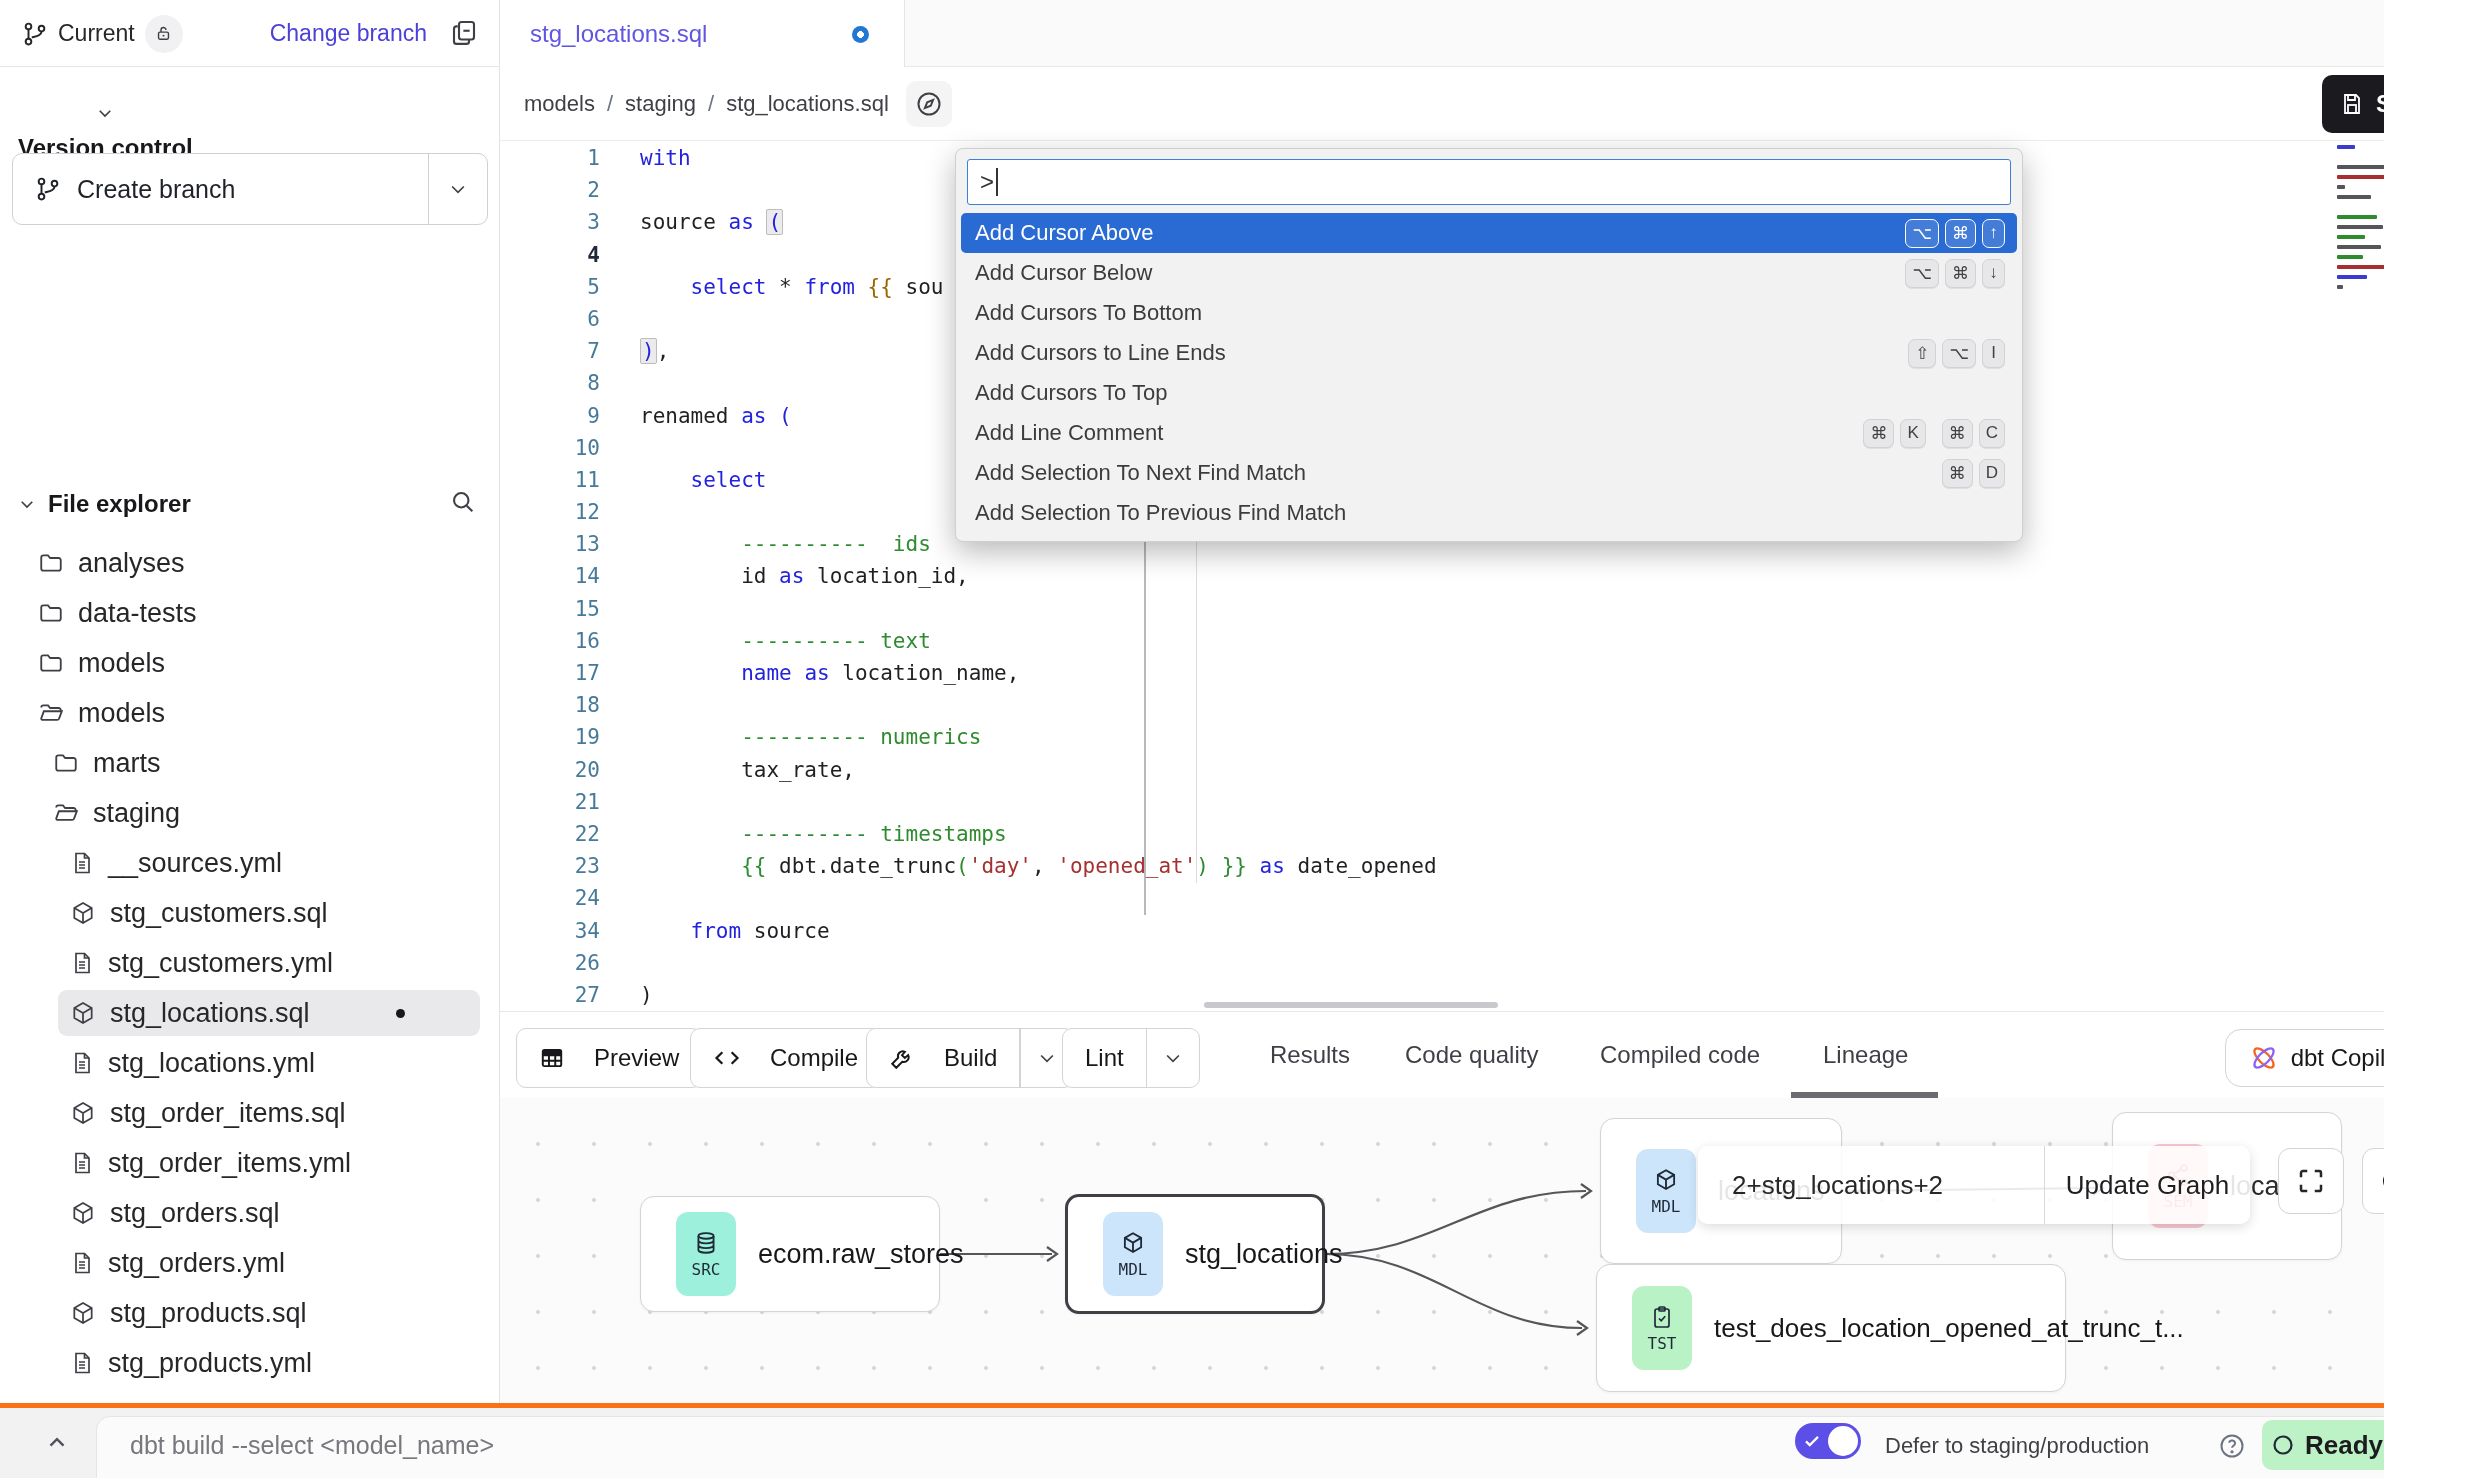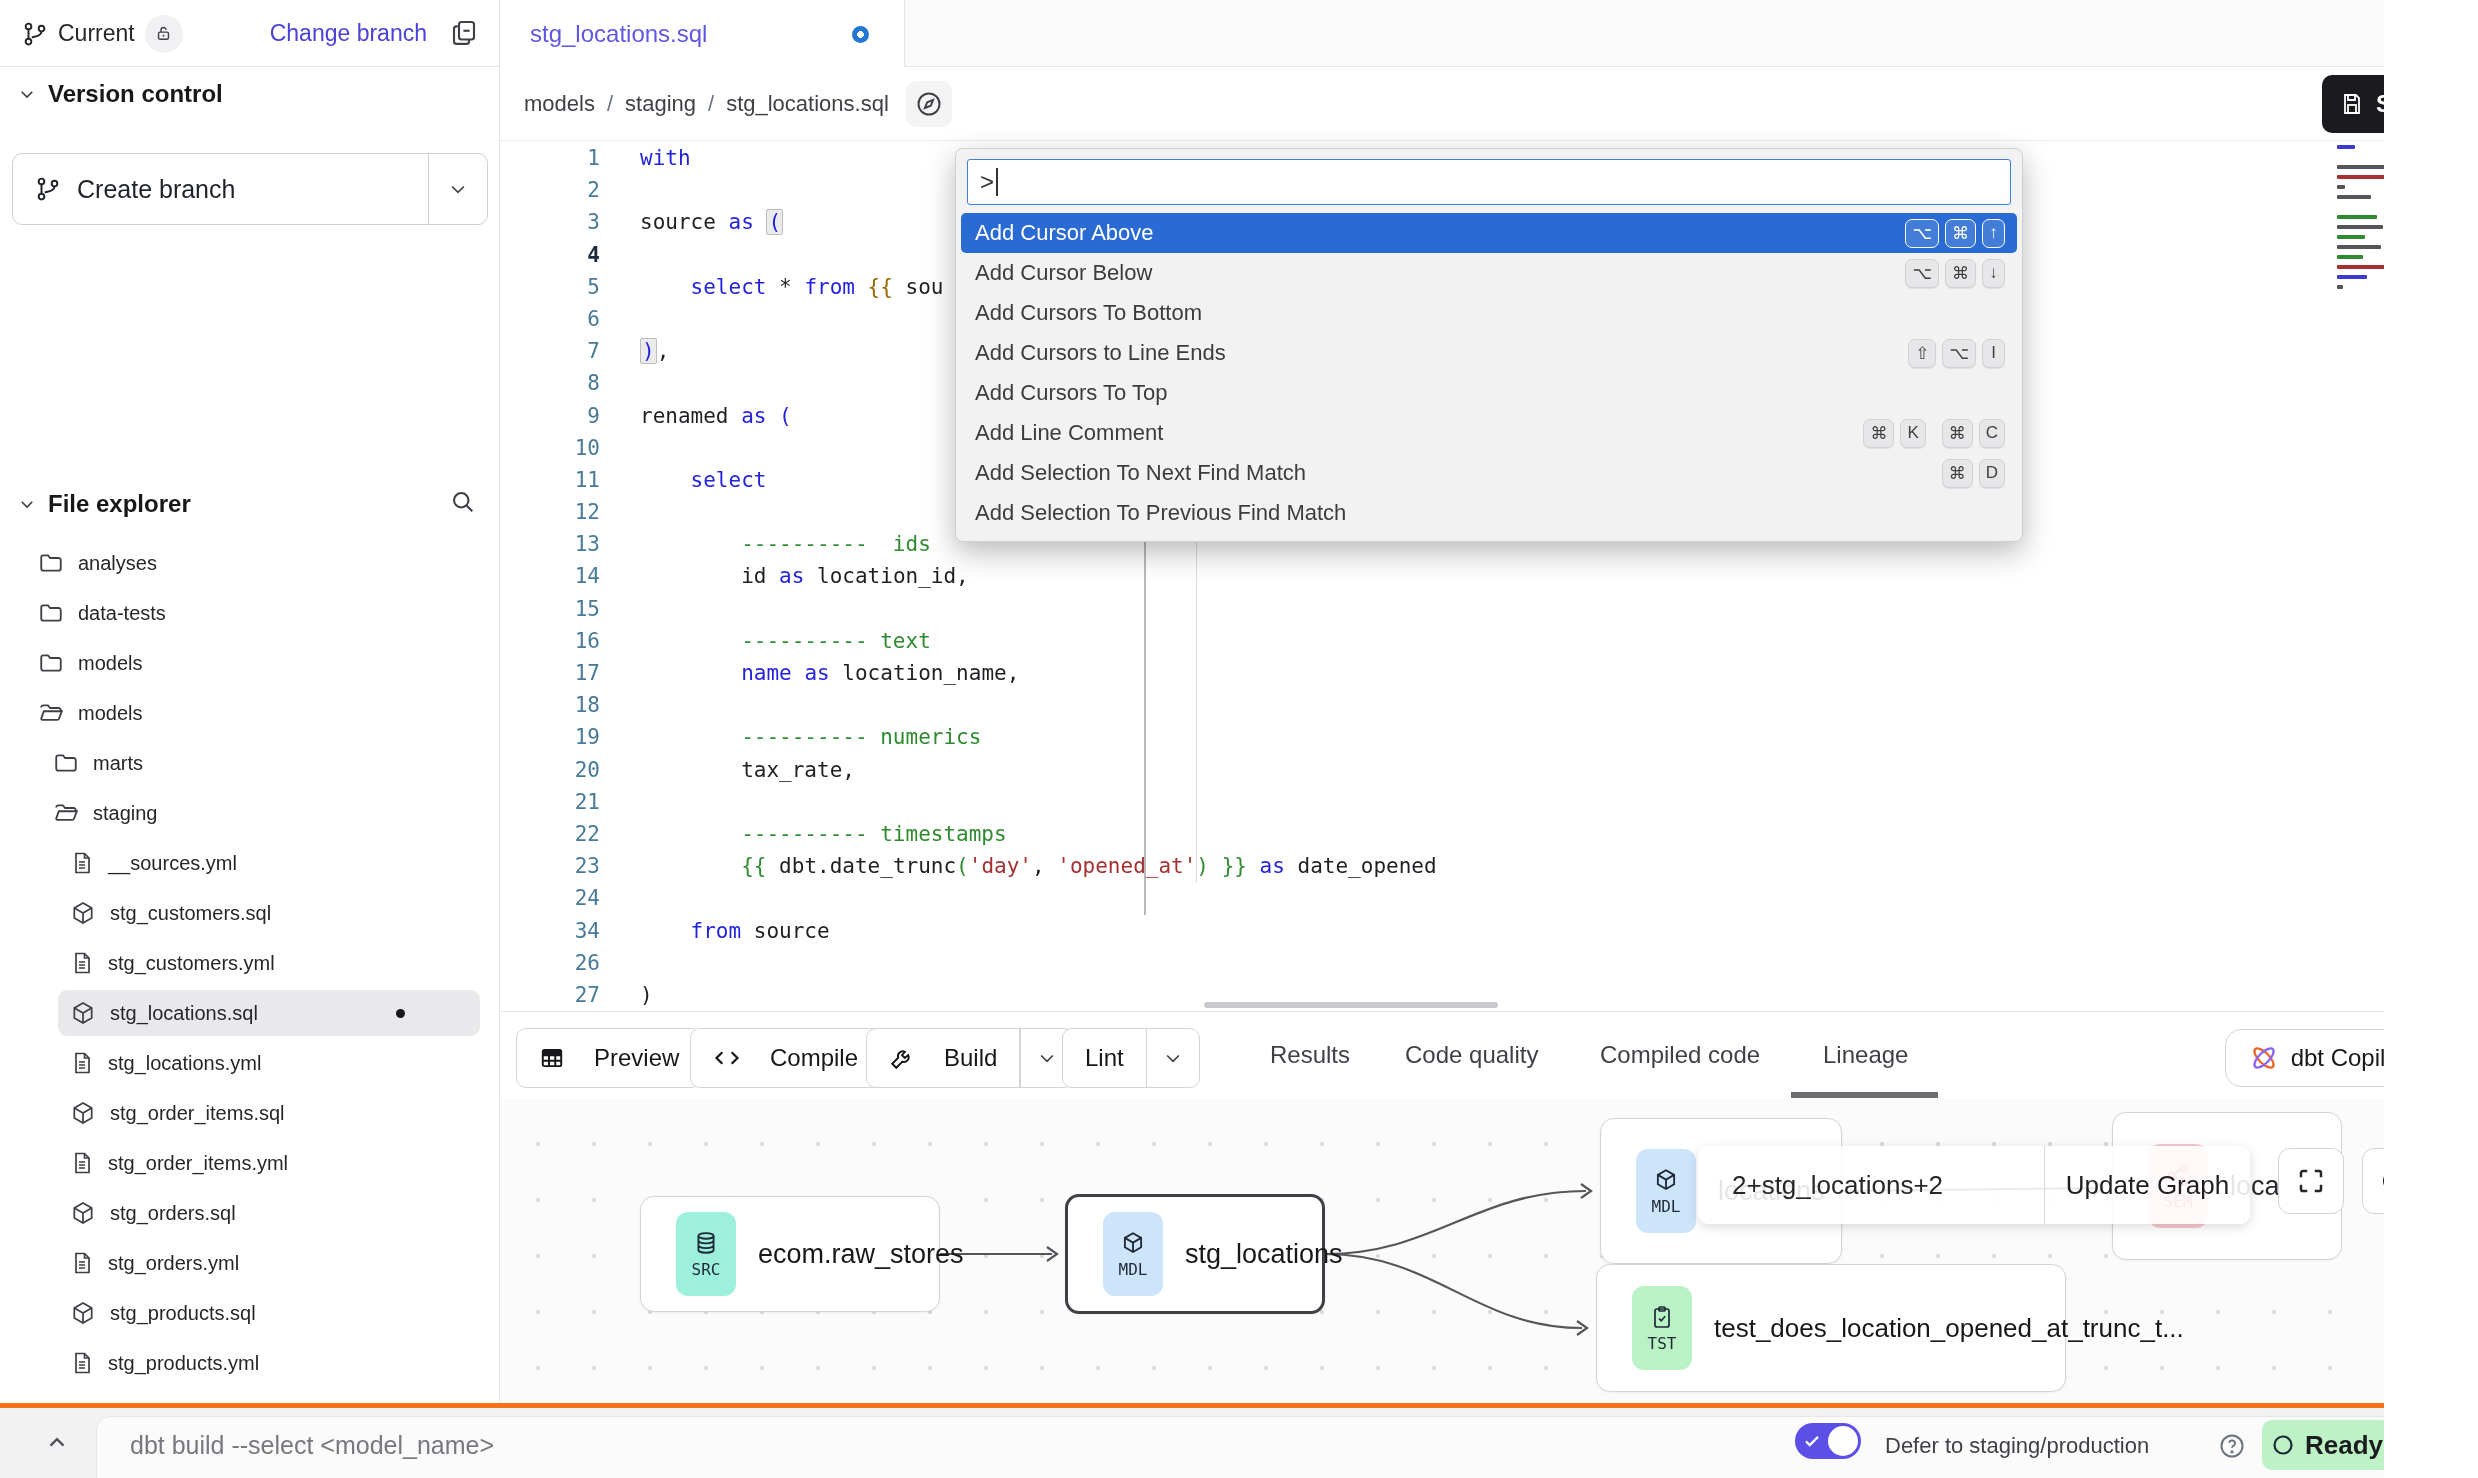--- a/index.html
+++ b/index.html
@@ -10,31 +10,31 @@
 
   
   #sidebar{left:0;top:0;width:500px;height:1403px;background:#fff;border-right:1px solid #e4e4e7;box-sizing:border-box;}
   #sb-top{position:absolute;left:0;top:0;width:100%;height:67px;border-bottom:1px solid #e7e7e8;box-sizing:border-box;}
   #branch-current{position:absolute;left:22px;top:0;height:67px;display:flex;align-items:center;gap:10px;font-size:23px;color:#27272a;}
   .lock-badge{width:38px;height:38px;border-radius:50%;background:#f1f1f3;display:flex;align-items:center;justify-content:center;}
   #change-branch{position:absolute;right:72px;top:0;height:67px;display:flex;align-items:center;font-size:23px;font-weight:500;color:#4b41d8;cursor:pointer;}
   #copy-btn{position:absolute;right:20px;top:17px;}
 
   .section-head{position:absolute;display:flex;align-items:center;gap:12px;font-size:24px;font-weight:700;color:#18181b;}
-  #vc-head{left:18px;top:80px;}
+  #vc-head{left:18px;top:104px;flex-direction:column;}
   #fe-head{left:18px;top:490px;}
   #fe-search{position:absolute;right:22px;top:488px;}
 
   #create-branch{position:absolute;left:12px;top:153px;width:476px;height:72px;border:1.5px solid #cdd0d4;border-radius:10px;background:#fff;box-sizing:border-box;display:flex;align-items:center;}
   #create-branch .main{flex:1;display:flex;align-items:center;gap:16px;padding-left:22px;font-size:25px;color:#1f2328;}
   #create-branch .divider{width:1.5px;height:100%;background:#cdd0d4;}
   #create-branch .dd{width:58px;display:flex;align-items:center;justify-content:center;height:100%;}
 
   #file-tree{position:absolute;left:0;top:538px;width:100%;}
-  .tree-row{position:relative;height:50px;display:flex;align-items:center;font-size:20px;color:#27272a;cursor:pointer;}
+  .tree-row{position:relative;height:50px;display:flex;align-items:center;font-size:27px;color:#27272a;cursor:pointer;}
   .tree-row .sel-bg{position:absolute;left:58px;top:2px;width:422px;height:46px;background:#e9e9eb;border-radius:9px;z-index:0;}
   .tree-row .ticon{position:relative;z-index:1;display:flex;align-items:center;}
   .tree-row .tlabel{position:relative;z-index:1;margin-left:14px;}
   .tree-row .mod-dot{position:absolute;left:396px;top:21px;width:9px;height:9px;border-radius:50%;background:#18181b;z-index:1;}
 
   
   #tabbar{left:500px;top:0;width:1978px;height:67px;background:#fafafa;border-bottom:1px solid #e7e7e8;box-sizing:border-box;}
   #active-tab{position:absolute;left:0;top:0;width:405px;height:67px;background:#fff;border-right:1px solid #e5e5e6;box-sizing:border-box;display:flex;align-items:center;}
   #tab-title{margin-left:30px;font-size:24px;font-weight:500;color:#6156e2;}
   #tab-dot{position:absolute;left:352px;top:26px;width:17px;height:17px;border-radius:50%;background:radial-gradient(circle,#ffffff 0 3.5px,#2276d4 3.6px);}

